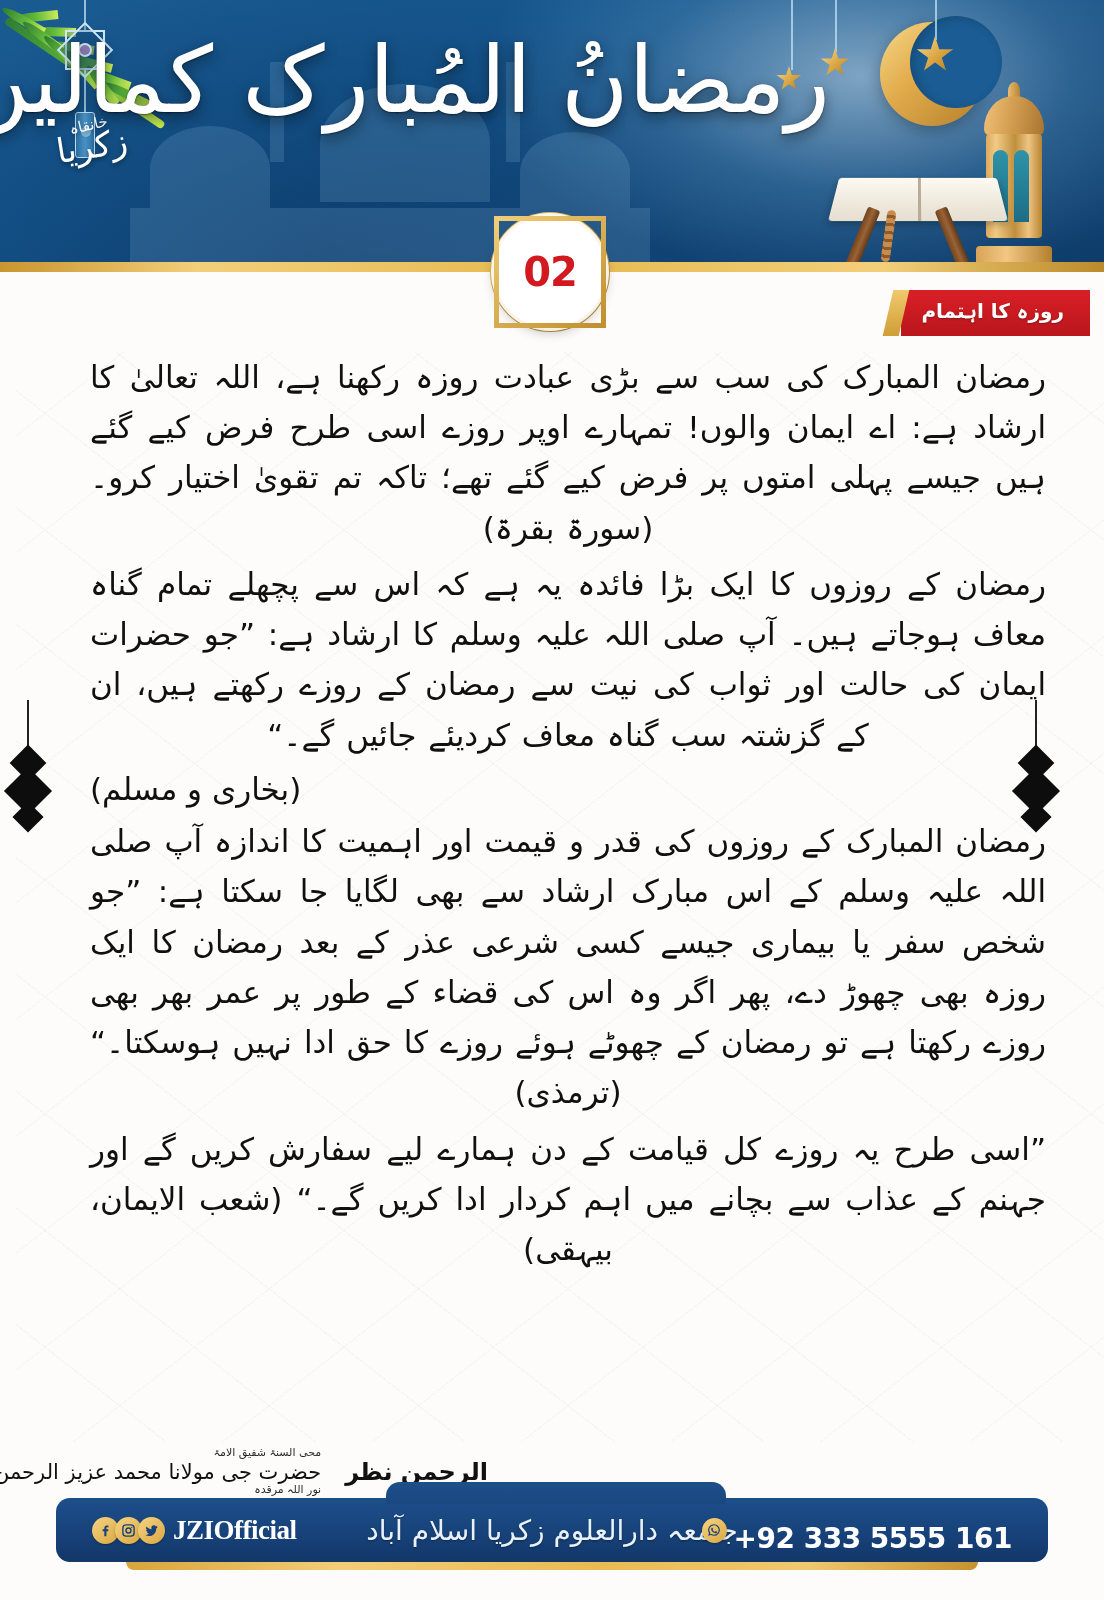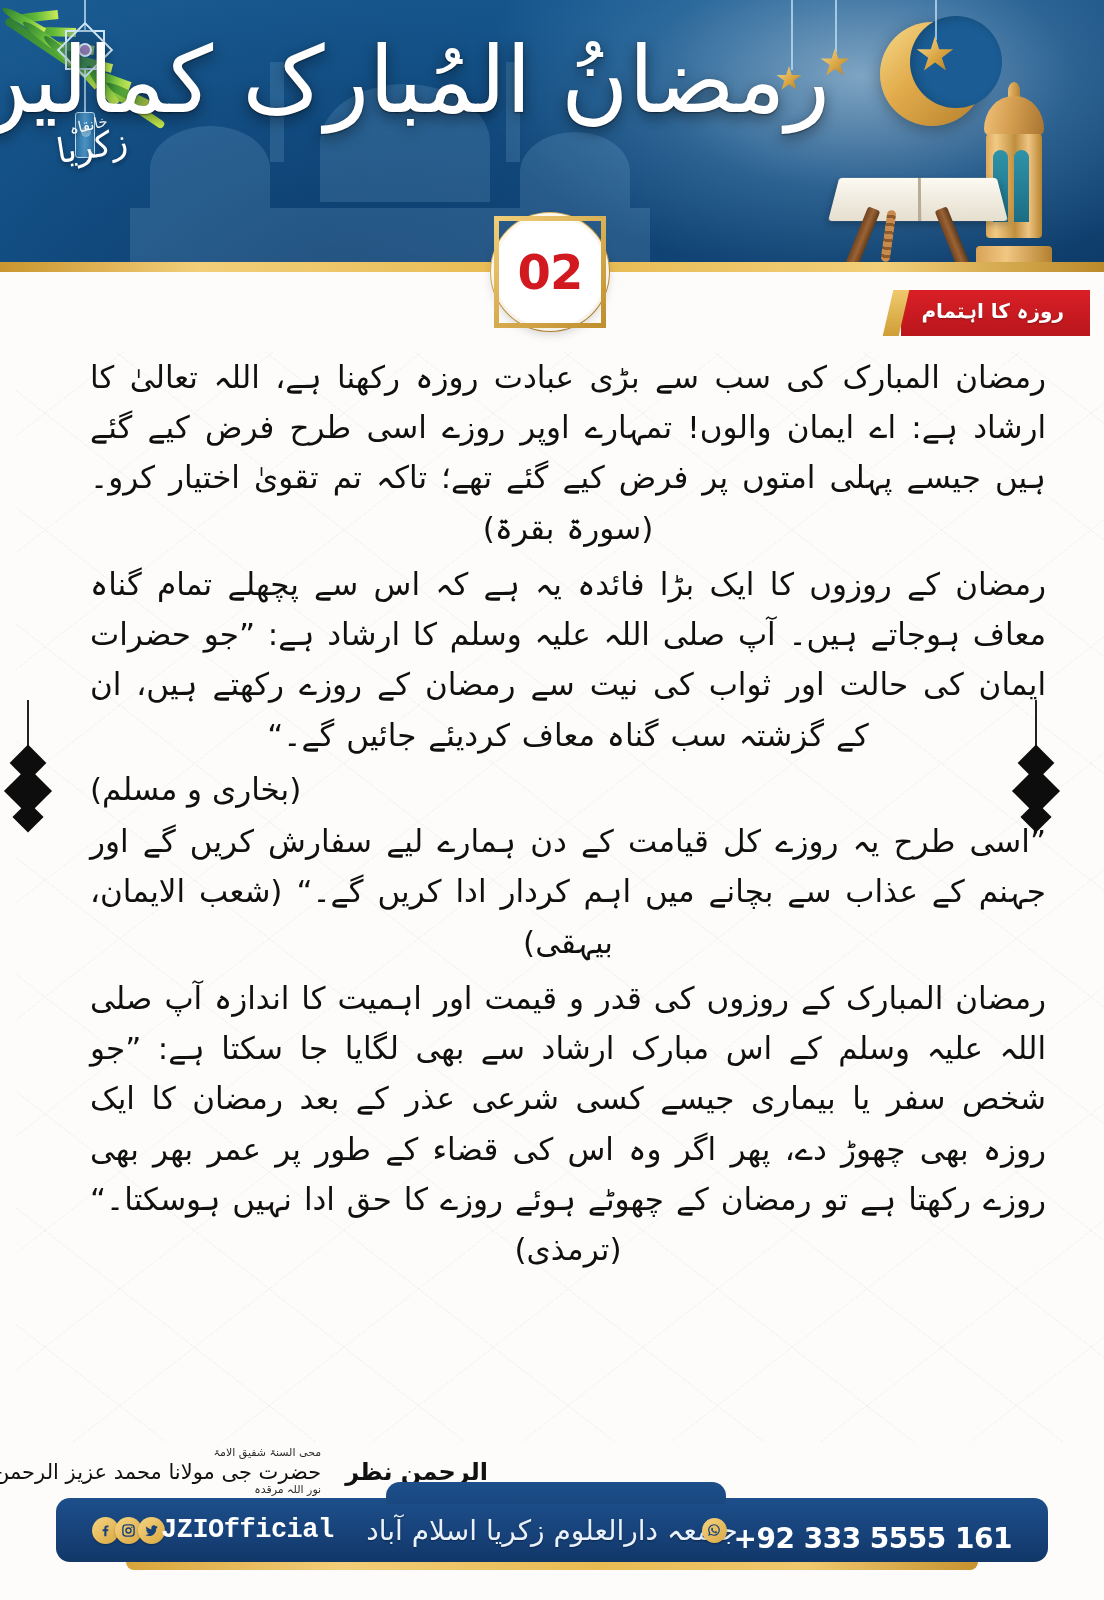--- a/index.html
+++ b/index.html
@@ -291,21 +291,21 @@
   }
   .page-badge-border {
     position: absolute;
     left: 490px; top: 212px;
     width: 120px; height: 120px;
     border-radius: 50%;
     background: linear-gradient(140deg, #f3d184 0%, #d8a945 40%, #b8872b 100%);
     z-index: 7;
   }
   .page-badge-num {
-    font-size: 48px;
+    font-size: 40px;
     font-weight: bold;
     color: #d31920;
     font-family: "DejaVu Sans", "Liberation Sans", sans-serif;
     letter-spacing: -1px;
   }
 
   
   .section-head-wrap {
     position: absolute;
     top: 290px; right: 14px;
@@ -482,21 +482,22 @@
     align-items: center;
     justify-content: center;
     margin-right: -4px;
     box-shadow: 0 1px 2px rgba(0,0,0,0.3);
   }
   .soc-icon svg { display: block; }
   .social-handle {
     color: #ffffff;
     font-size: 27px;
     font-weight: bold;
-    font-family: Liberation Mono, monospace;
+    margin-left: 12px;
+    font-family: Liberation Serif, serif;
     letter-spacing: -0.5px;
   }
 
   .footer-center {
     position: absolute;
     left: 50%;
     transform: translateX(-50%);
     color: #e9f2fa;
     font-size: 28px;
     direction: rtl;
@@ -618,22 +619,22 @@
     <div class="section-head">روزہ کا اہتمام</div>
     <div class="section-head-tail"></div>
   </div>
 
   <div class="content">
     <div class="watermark"></div>
 
     <p class="para">رمضان المبارک کی سب سے بڑی عبادت روزہ رکھنا ہے، اللہ تعالیٰ کا ارشاد ہے: اے ایمان والوں! تمہارے اوپر روزے اسی طرح فرض کیے گئے ہیں جیسے پہلی امتوں پر فرض کیے گئے تھے؛ تاکہ تم تقویٰ اختیار کرو۔ (سورۃ بقرۃ)</p>
     <p class="para">رمضان کے روزوں کا ایک بڑا فائدہ یہ ہے کہ اس سے پچھلے تمام گناہ معاف ہوجاتے ہیں۔ آپ صلی اللہ علیہ وسلم کا ارشاد ہے: ”جو حضرات ایمان کی حالت اور ثواب کی نیت سے رمضان کے روزے رکھتے ہیں، ان کے گزشتہ سب گناہ معاف کردیئے جائیں گے۔“</p>
     <p class="para-cite-line">(بخاری و مسلم)</p>
+    <p class="para">رمضان المبارک کے روزوں کی قدر و قیمت اور اہمیت کا اندازہ آپ صلی اللہ علیہ وسلم کے اس مبارک ارشاد سے بھی لگایا جا سکتا ہے: ”جو شخص سفر یا بیماری جیسے کسی شرعی عذر کے بعد رمضان کا ایک روزہ بھی چھوڑ دے، پھر اگر وہ اس کی قضاء کے طور پر عمر بھر بھی روزے رکھتا ہے تو رمضان کے چھوٹے ہوئے روزے کا حق ادا نہیں ہوسکتا۔“ (ترمذی)</p>
     <p class="para">”اسی طرح یہ روزے کل قیامت کے دن ہمارے لیے سفارش کریں گے اور جہنم کے عذاب سے بچانے میں اہم کردار ادا کریں گے۔“ (شعب الایمان، بیہقی)</p>
-    <p class="para">رمضان المبارک کے روزوں کی قدر و قیمت اور اہمیت کا اندازہ آپ صلی اللہ علیہ وسلم کے اس مبارک ارشاد سے بھی لگایا جا سکتا ہے: ”جو شخص سفر یا بیماری جیسے کسی شرعی عذر کے بعد رمضان کا ایک روزہ بھی چھوڑ دے، پھر اگر وہ اس کی قضاء کے طور پر عمر بھر بھی روزے رکھتا ہے تو رمضان کے چھوٹے ہوئے روزے کا حق ادا نہیں ہوسکتا۔“ (ترمذی)</p>
   </div>
 
   <div class="diamond-orn" style="left:8px; top:700px;">
     <div class="stem"></div>
     <div class="d d1"></div>
     <div class="d d2"></div>
     <div class="d d3"></div>
   </div>
   <div class="diamond-orn" style="left:1016px; top:700px;">
     <div class="stem"></div>

